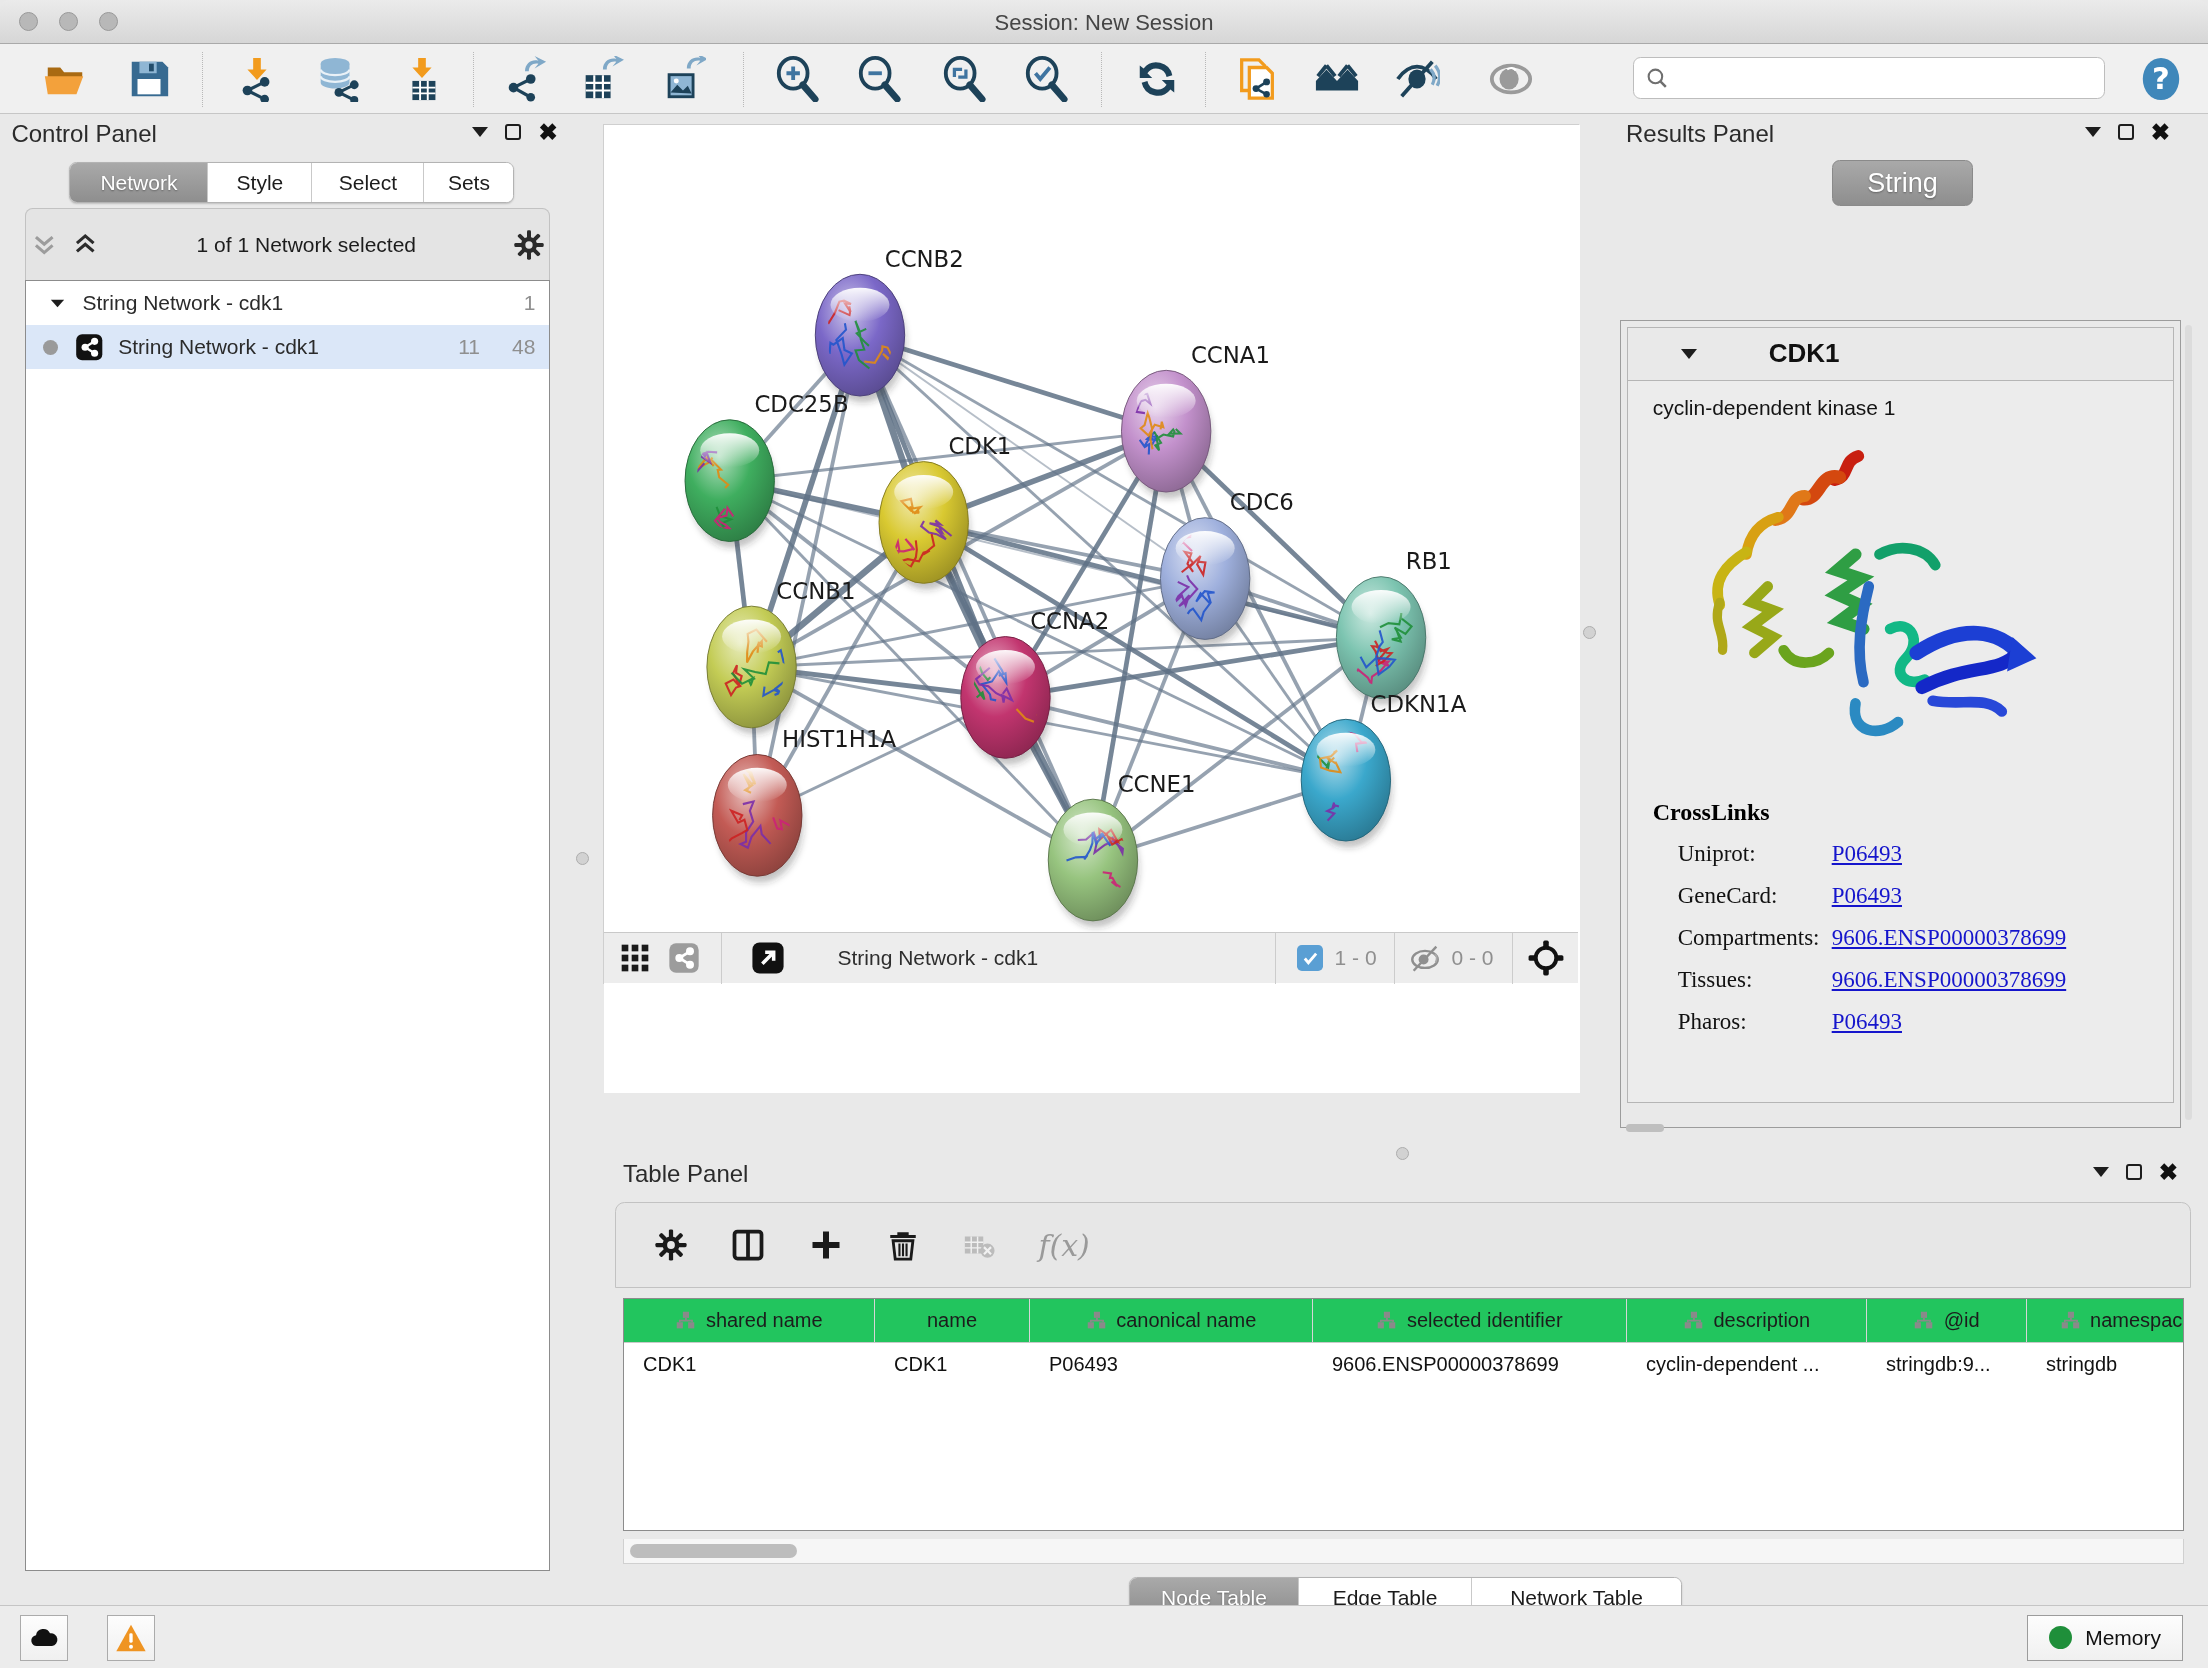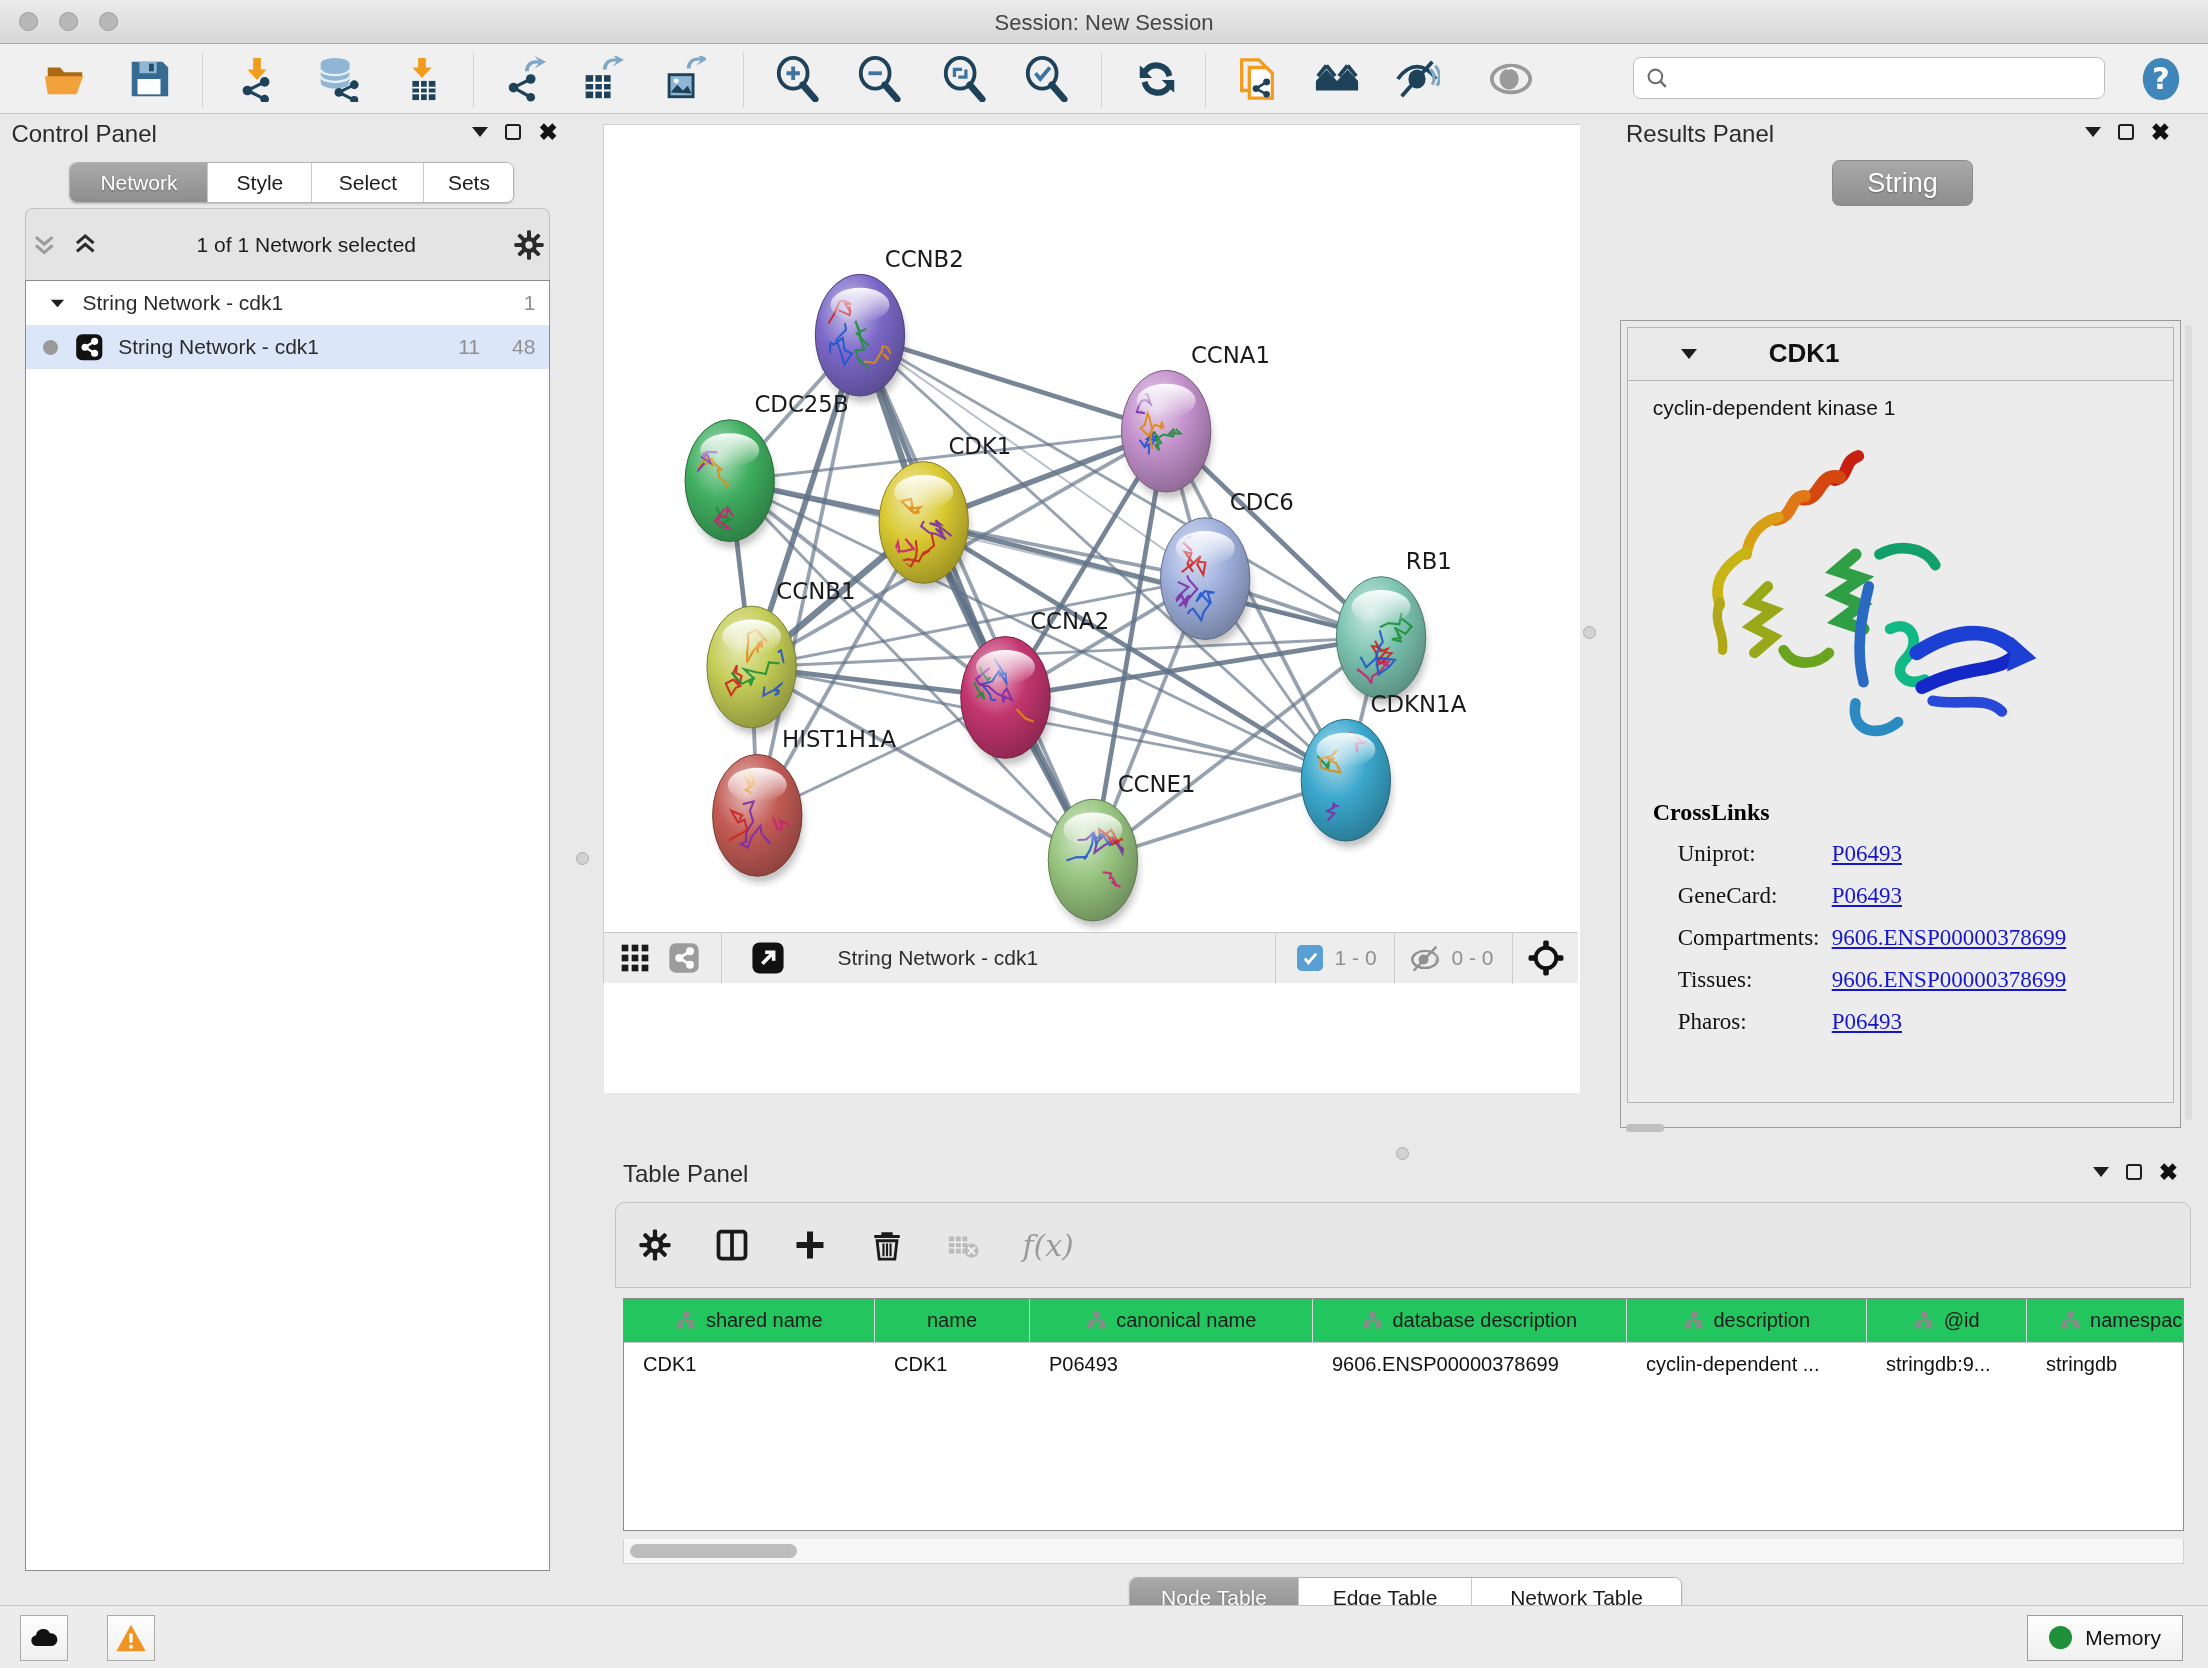--- a/index.html
+++ b/index.html
@@ -79,21 +79,21 @@
   .cl-title { font-size:24px; font-weight:bold; color:#000; margin-bottom:15px; }
   .cl-row { display:flex; margin-bottom:16px; font-size:23px; }
   .cl-label { width:179px; color:#111; padding-left:25px; }
   .cl-link { color:#1515cc; text-decoration:underline; }
   .rp-vscroll { position:absolute; right:7.6px; top:205px; width:7.6px; height:795px; background:#dcdcdc; border-radius:3.8px; }
   .rp-hthumb { position:absolute; left:21px; top:1004px; width:38px; height:7.6px; background:#bfbfbf; border-radius:3.8px; }
 
   
   .table-panel { position:absolute; left:603px; top:1160px; width:1605px; height:439px; }
   .tp-toolbox { position:absolute; left:12.4px; top:42px; width:1576px; height:86px;
-    background:#e7e7e7; border:1px solid #c2c2c2; border-radius:9.5px 9.5px 0 0; display:flex; align-items:center; gap:42px; padding:0 22px; }
+    background:#e7e7e7; border:1px solid #c2c2c2; border-radius:9.5px 9.5px 0 0; display:flex; align-items:center; gap:42px; padding:0 38px; }
   .fx { font-family:"DejaVu Serif", serif; font-style:italic; font-size:30px; color:#9a9a9a; }
   .tp-table { position:absolute; left:20px; top:138px; width:1561px; height:233px; background:#fff; border:1.9px solid #8c8c8c; overflow:hidden; }
   .tp-header { display:flex; height:44px; background:#22c55e; border-bottom:1px solid #c9c9c9; }
   .th { display:flex; align-items:center; justify-content:center; gap:9.5px; font-size:20px; color:#1c1c1c; border-right:1px solid #d6d6d6; flex:none; }
   .tp-row { display:flex; height:42px; }
   .td { display:flex; align-items:center; padding-left:19px; font-size:20px; color:#111; flex:none; }
   .tp-hscroll { position:absolute; left:20px; top:379px; width:1561px; height:25px; background:#f6f6f6; border:1px solid #d0d0d0; border-top:none; }
   .tp-hthumb { position:absolute; left:5.7px; top:4.8px; width:167px; height:14.3px; background:#bdbdbd; border-radius:7.6px; }
   .tp-tabs { position:absolute; left:0; top:417px; width:100%; text-align:center; }
 
@@ -789,21 +789,21 @@
             </svg>
             <span>canonical name</span>
           </div>
           <div class="th" style="width: 314px;">
             <svg width="21" height="21" viewBox="0 0 24 24">
               <rect x="9" y="2" width="7" height="7" fill="#8a8a8a"></rect>
               <rect x="2" y="14" width="7" height="7" fill="#8a8a8a"></rect>
               <rect x="15" y="14" width="7" height="7" fill="#8a8a8a"></rect>
               <path d="M12.5 9v3M5.5 14v-2h14v2" stroke="#8a8a8a" stroke-width="2" fill="none"></path>
             </svg>
-            <span>database description</span>
+            <span>selected identifier</span>
           </div>
           <div class="th" style="width: 240px;">
             <svg width="21" height="21" viewBox="0 0 24 24">
               <rect x="9" y="2" width="7" height="7" fill="#8a8a8a"></rect>
               <rect x="2" y="14" width="7" height="7" fill="#8a8a8a"></rect>
               <rect x="15" y="14" width="7" height="7" fill="#8a8a8a"></rect>
               <path d="M12.5 9v3M5.5 14v-2h14v2" stroke="#8a8a8a" stroke-width="2" fill="none"></path>
             </svg>
             <span>description</span>
           </div>

